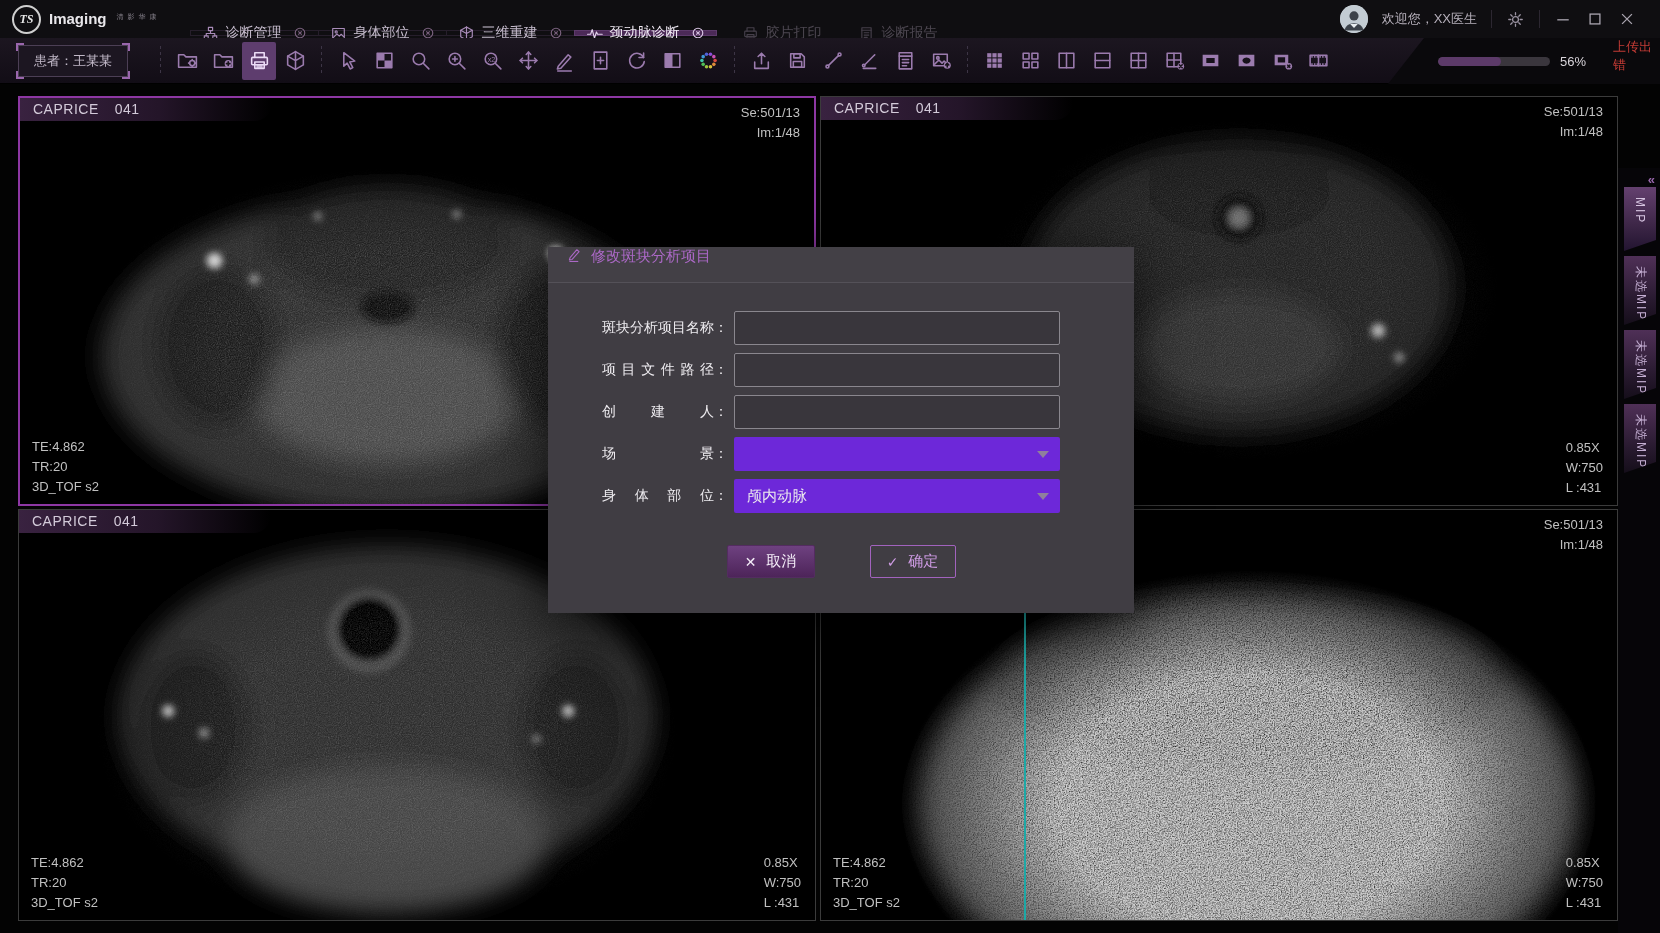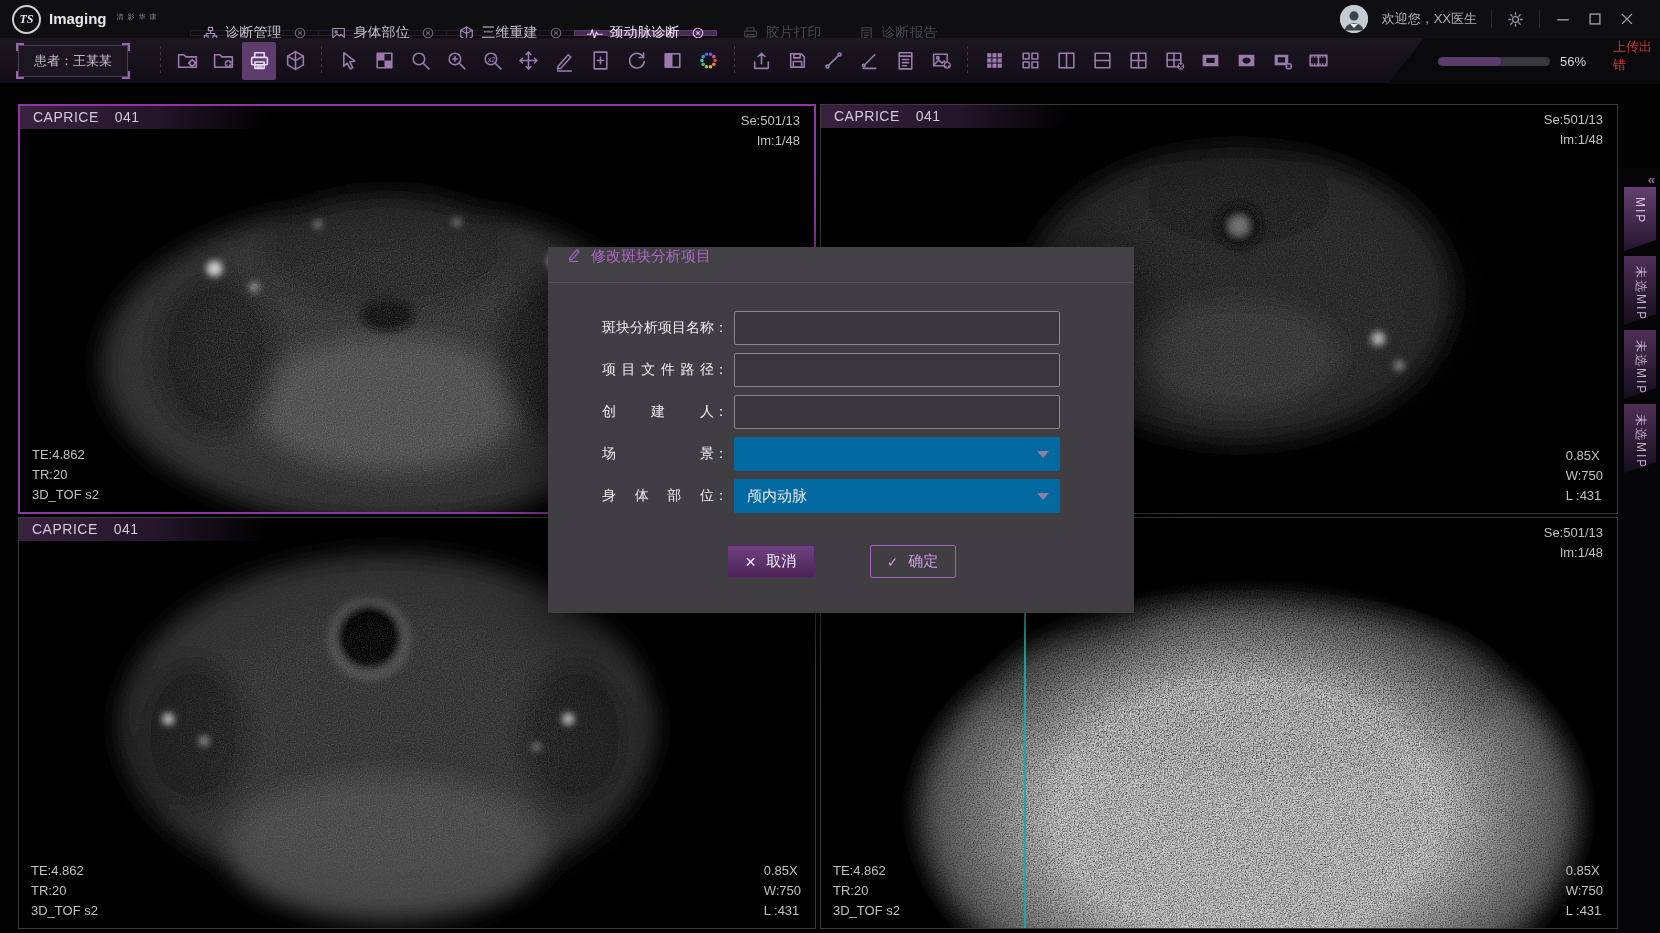--- a/index.html
+++ b/index.html
@@ -55,21 +55,21 @@
     clip-path:polygon(36px 0,100% 0,100% 100%,0 100%); display:flex; 
     justify-content:center; gap:3px; padding-left:50px; }
   .upload-row { display:flex; align-items:center; gap:10px; }
   .pbar { width:112px; height:9px; border-radius:5px; background:#3a363d; overflow:hidden; }
   .pbar-fill { height:100%; border-radius:5px; background:#5c3a69; }
   .ppct { color:#d8d4da; font-size:13px; }
   .perror { color:#c23b35; font-size:13px; margin-left:24px; }
 
   
   .workspace { position:absolute; left:0; top:84px; right:0; bottom:0; background:#030303; }
-  .vgrid { position:absolute; left:18px; top:20px; width:1600px; height:827px; display:grid;
+  .vgrid { position:absolute; left:18px; top:12px; width:1600px; height:827px; display:grid;
     grid-template-columns:798px 798px; grid-template-rows:410px 412px; column-gap:4px; row-gap:3px; }
   .viewport { position:relative; background:#000; border:1px solid #3b3b3b; overflow:hidden; }
   .viewport.selected { border:2px solid #8d37a3; }
   .mri { position:absolute; inset:0; width:100%; height:100%; }
   .vp-header { position:absolute; left:0; top:0; height:23px; width:252px; padding:3px 0 0 13px;
     font-size:14px; color:#d3cad9; letter-spacing:.5px;
     background:linear-gradient(90deg,#392240 0%,#241529 55%, rgba(18,10,22,0) 100%);
     border-bottom-right-radius:18px; display:flex; gap:16px; }
   .ovl { position:absolute; font-size:13px; color:#c0c0c0; line-height:20px; }
   .ovl.tr { top:5px; right:14px; text-align:right; }
@@ -95,21 +95,21 @@
     color:#ab68c6; font-size:15px; background:#434046; border-bottom:1px solid #545158; }
   .dlg-title svg { width:15px; height:15px; }
   .drow { display:flex; align-items:center; height:34px; margin:8px 74px 0 54px; }
   .drow.firstrow { margin-top:28px; }
   .dlabel { width:122px; color:#eeecf0; font-size:14px; display:flex; }
   .dlabel-text { width:112px; text-align:justify; text-align-last:justify; white-space:nowrap; overflow:hidden; }
   .dlabel-colon { width:10px; }
   .dctrl { flex:1; margin-left:10px; position:relative; height:34px; }
   .dinput { width:100%; height:34px; background:#39363c; border:1px solid #8a878e; border-radius:2px;
     color:#eceaee; font-size:15px; padding:0 10px; outline:none; font-family:inherit; }
-  .dselect { width:100%; height:34px; background:#0369a1; border-radius:2px; display:flex;
+  .dselect { width:100%; height:34px; background:#6d28d9; border-radius:2px; display:flex;
     align-items:center; padding:0 26px 0 13px; color:#eceaee; font-size:15px; }
   .caret { position:absolute; right:11px; top:14px; width:0; height:0;
     border-left:6px solid transparent; border-right:6px solid transparent; border-top:7px solid #8f7f9c; }
   .dlg-buttons { display:flex; justify-content:center; gap:55px; margin-top:32px; }
   .dbtn { height:33px; display:flex; align-items:center; justify-content:center; gap:10px;
     font-size:15px; border-radius:2px; cursor:default; }
   .btn-cancel { width:88px; background:linear-gradient(180deg,#6e4180,#4d2459); border:1px solid #532c60; color:#f4edf8; }
   .btn-ok { width:86px; background:transparent; border:1px solid #a263be; color:#cf9ce5; }
   .dbtn .bicon { font-size:14px; }
 </style>

